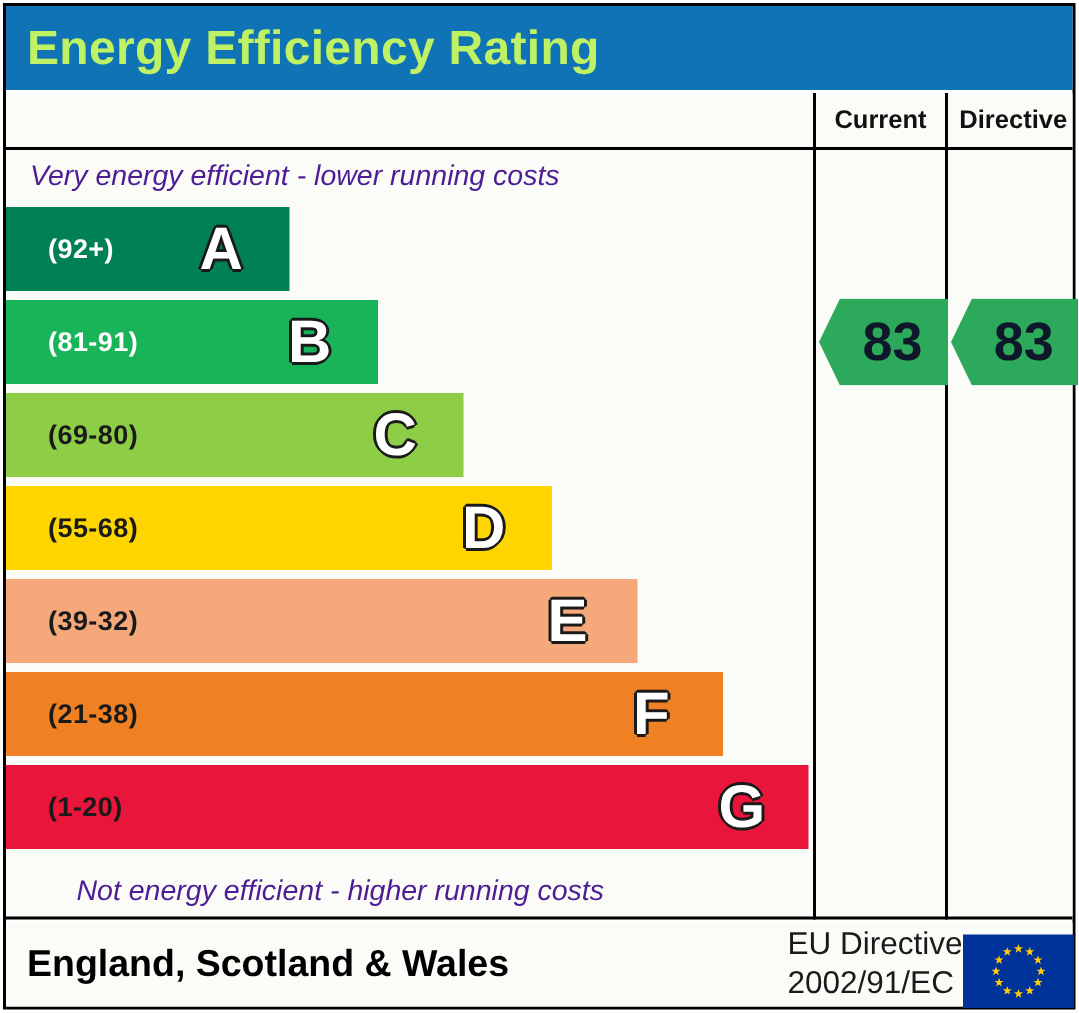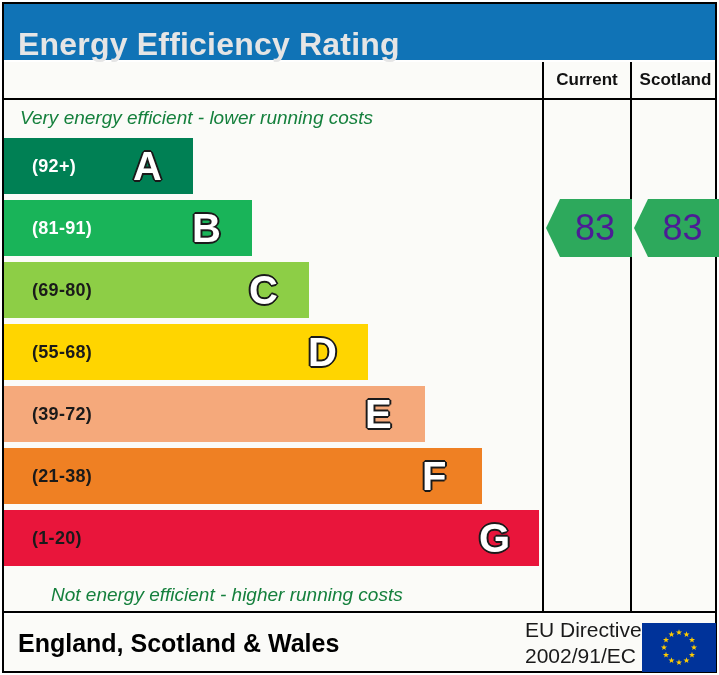--- a/index.html
+++ b/index.html
@@ -41,24 +41,23 @@
     background: #1073B6;
     box-sizing: border-box;
   }
   .banner-text {
     position: absolute;
     left: 14px;
     top: 50%;
     transform: translateY(-50%);
     font-size: 32px;
     font-weight: bold;
-    color: #e5e5e5;
+    color: #bef264;
     letter-spacing: 0.2px;
     white-space: nowrap;
-    margin-top: 12px;
   }
 
   
   .header-row {
     position: absolute;
     left: 4px;
     top: 62px;
     width: 711px;
     height: 38px;
     border-bottom: 2px solid #000000;
@@ -113,21 +112,21 @@
   
   .caption {
     position: absolute;
     left: 0;
     width: 590px;
     height: 36px;
     display: flex;
     align-items: center;
     font-size: 19px;
     font-style: italic;
-    color: #15803d;
+    color: #4c1d95;
     box-sizing: border-box;
     padding-left: 16px;
     white-space: nowrap;
   }
   .caption.top { top: 0px; }
   .caption.bottom { top: 477px; margin-left: 31px; }
 
   .hline-bottom {
     position: absolute;
     left: 0;
@@ -179,22 +178,22 @@
     position: absolute;
     height: 58px;
     display: flex;
     align-items: center;
     justify-content: center;
     clip-path: polygon(14px 0, 100% 0, 100% 100%, 14px 100%, 0 50%);
     box-sizing: border-box;
   }
   .arrow-value {
     font-size: 36px;
-    font-weight: normal;
-    color: #4c1d95;
+    font-weight: bold;
+    color: #0f172a;
     padding-left: 12px;
     line-height: 1;
   }
 
   
   .footer {
     position: absolute;
     left: 4px;
     top: 615px;
     width: 711px;
@@ -237,21 +236,21 @@
 <div id="epc">
 
   <div class="frame"></div>
 
   <div class="banner">
     <div class="banner-text">Energy Efficiency Rating</div>
   </div>
 
   <div class="header-row">
     <div class="col-head current">Current</div>
-    <div class="col-head potential">Scotland</div>
+    <div class="col-head potential">Directive</div>
   </div>
 
   <div class="body-area">
 
     <div class="caption top">Very energy efficient - lower running costs</div>
 
     <div class="bands">
         <div class="band" style="top: 0px; width: 189px; background: rgb(0, 128, 84);">
           <span class="band-range" style="color: #ffffff;">(92+)</span>
           <span class="band-letter" style="left: 129px;">A</span>
@@ -262,21 +261,21 @@
         </div>
         <div class="band" style="top: 124px; width: 305px; background: rgb(141, 206, 70);">
           <span class="band-range" style="color: rgb(26, 26, 26);">(69-80)</span>
           <span class="band-letter" style="left: 245px;">C</span>
         </div>
         <div class="band" style="top: 186px; width: 364px; background: rgb(255, 213, 0);">
           <span class="band-range" style="color: rgb(26, 26, 26);">(55-68)</span>
           <span class="band-letter" style="left: 304px;">D</span>
         </div>
         <div class="band" style="top: 248px; width: 421px; background: rgb(245, 169, 123);">
-          <span class="band-range" style="color: rgb(26, 26, 26);">(39-72)</span>
+          <span class="band-range" style="color: rgb(26, 26, 26);">(39-32)</span>
           <span class="band-letter" style="left: 361px;">E</span>
         </div>
         <div class="band" style="top: 310px; width: 478px; background: rgb(239, 128, 35);">
           <span class="band-range" style="color: rgb(26, 26, 26);">(21-38)</span>
           <span class="band-letter" style="left: 418px;">F</span>
         </div>
         <div class="band" style="top: 372px; width: 535px; background: rgb(233, 21, 59);">
           <span class="band-range" style="color: rgb(26, 26, 26);">(1-20)</span>
           <span class="band-letter" style="left: 475px;">G</span>
         </div>

